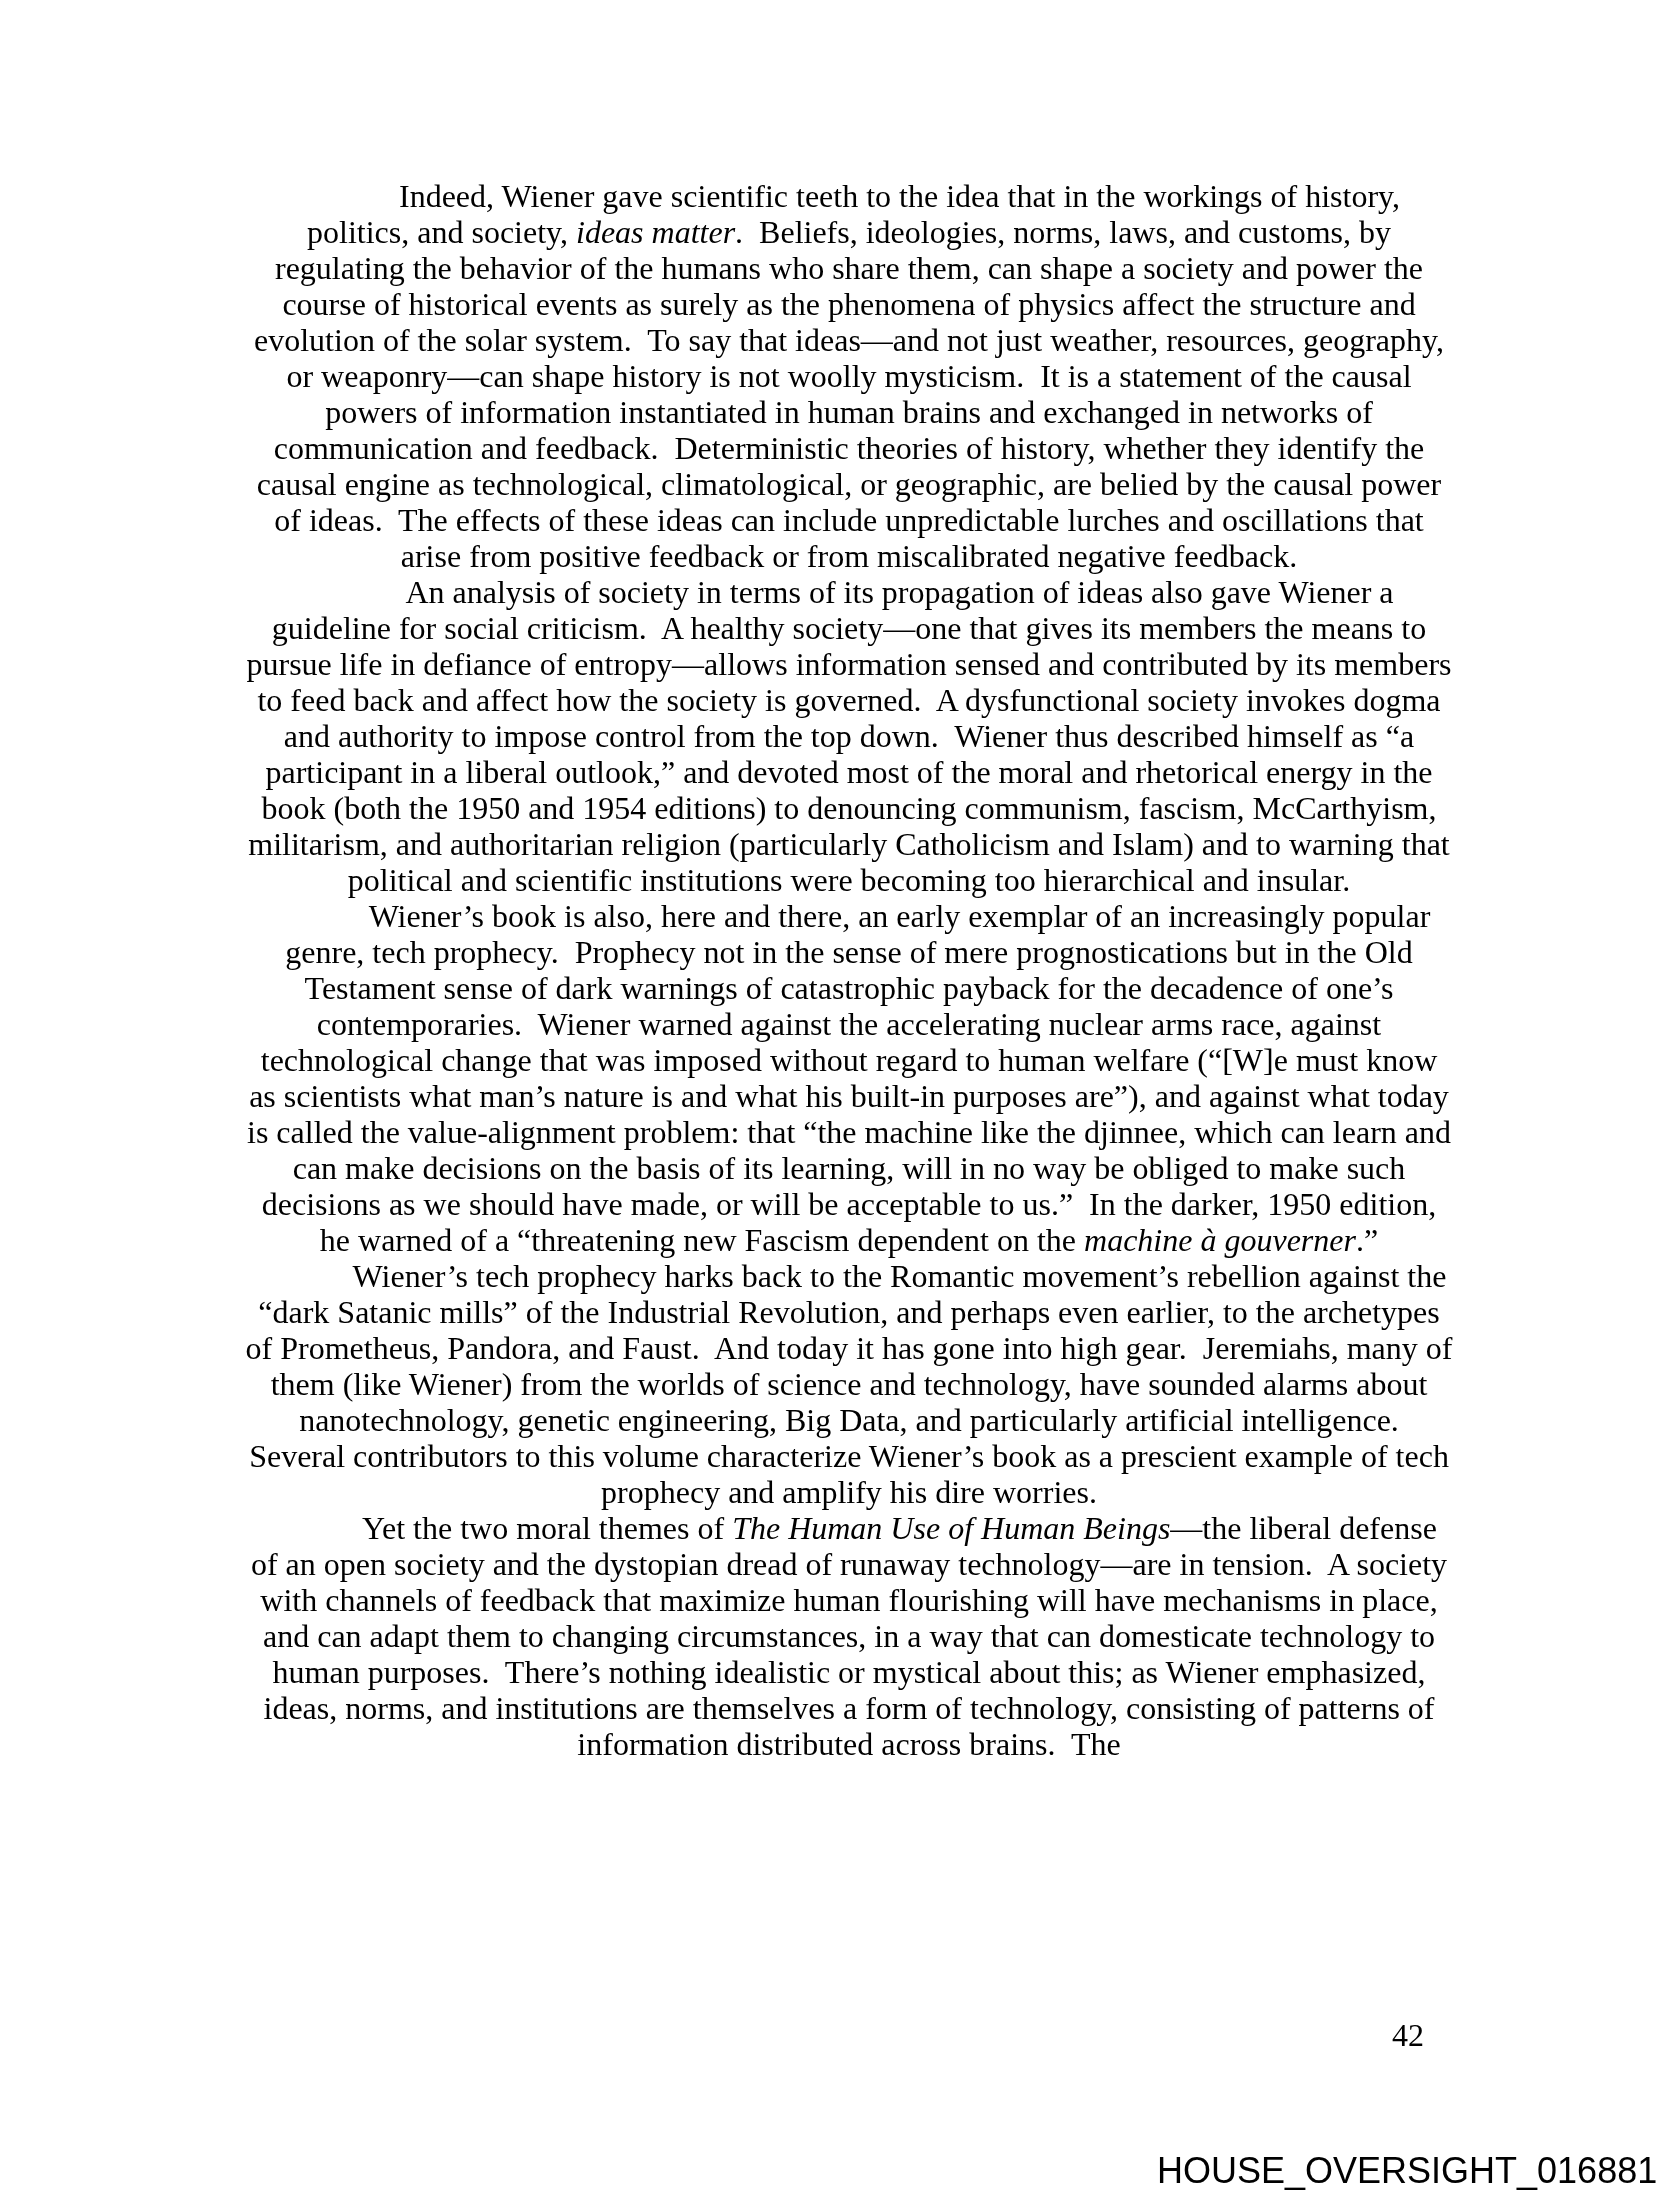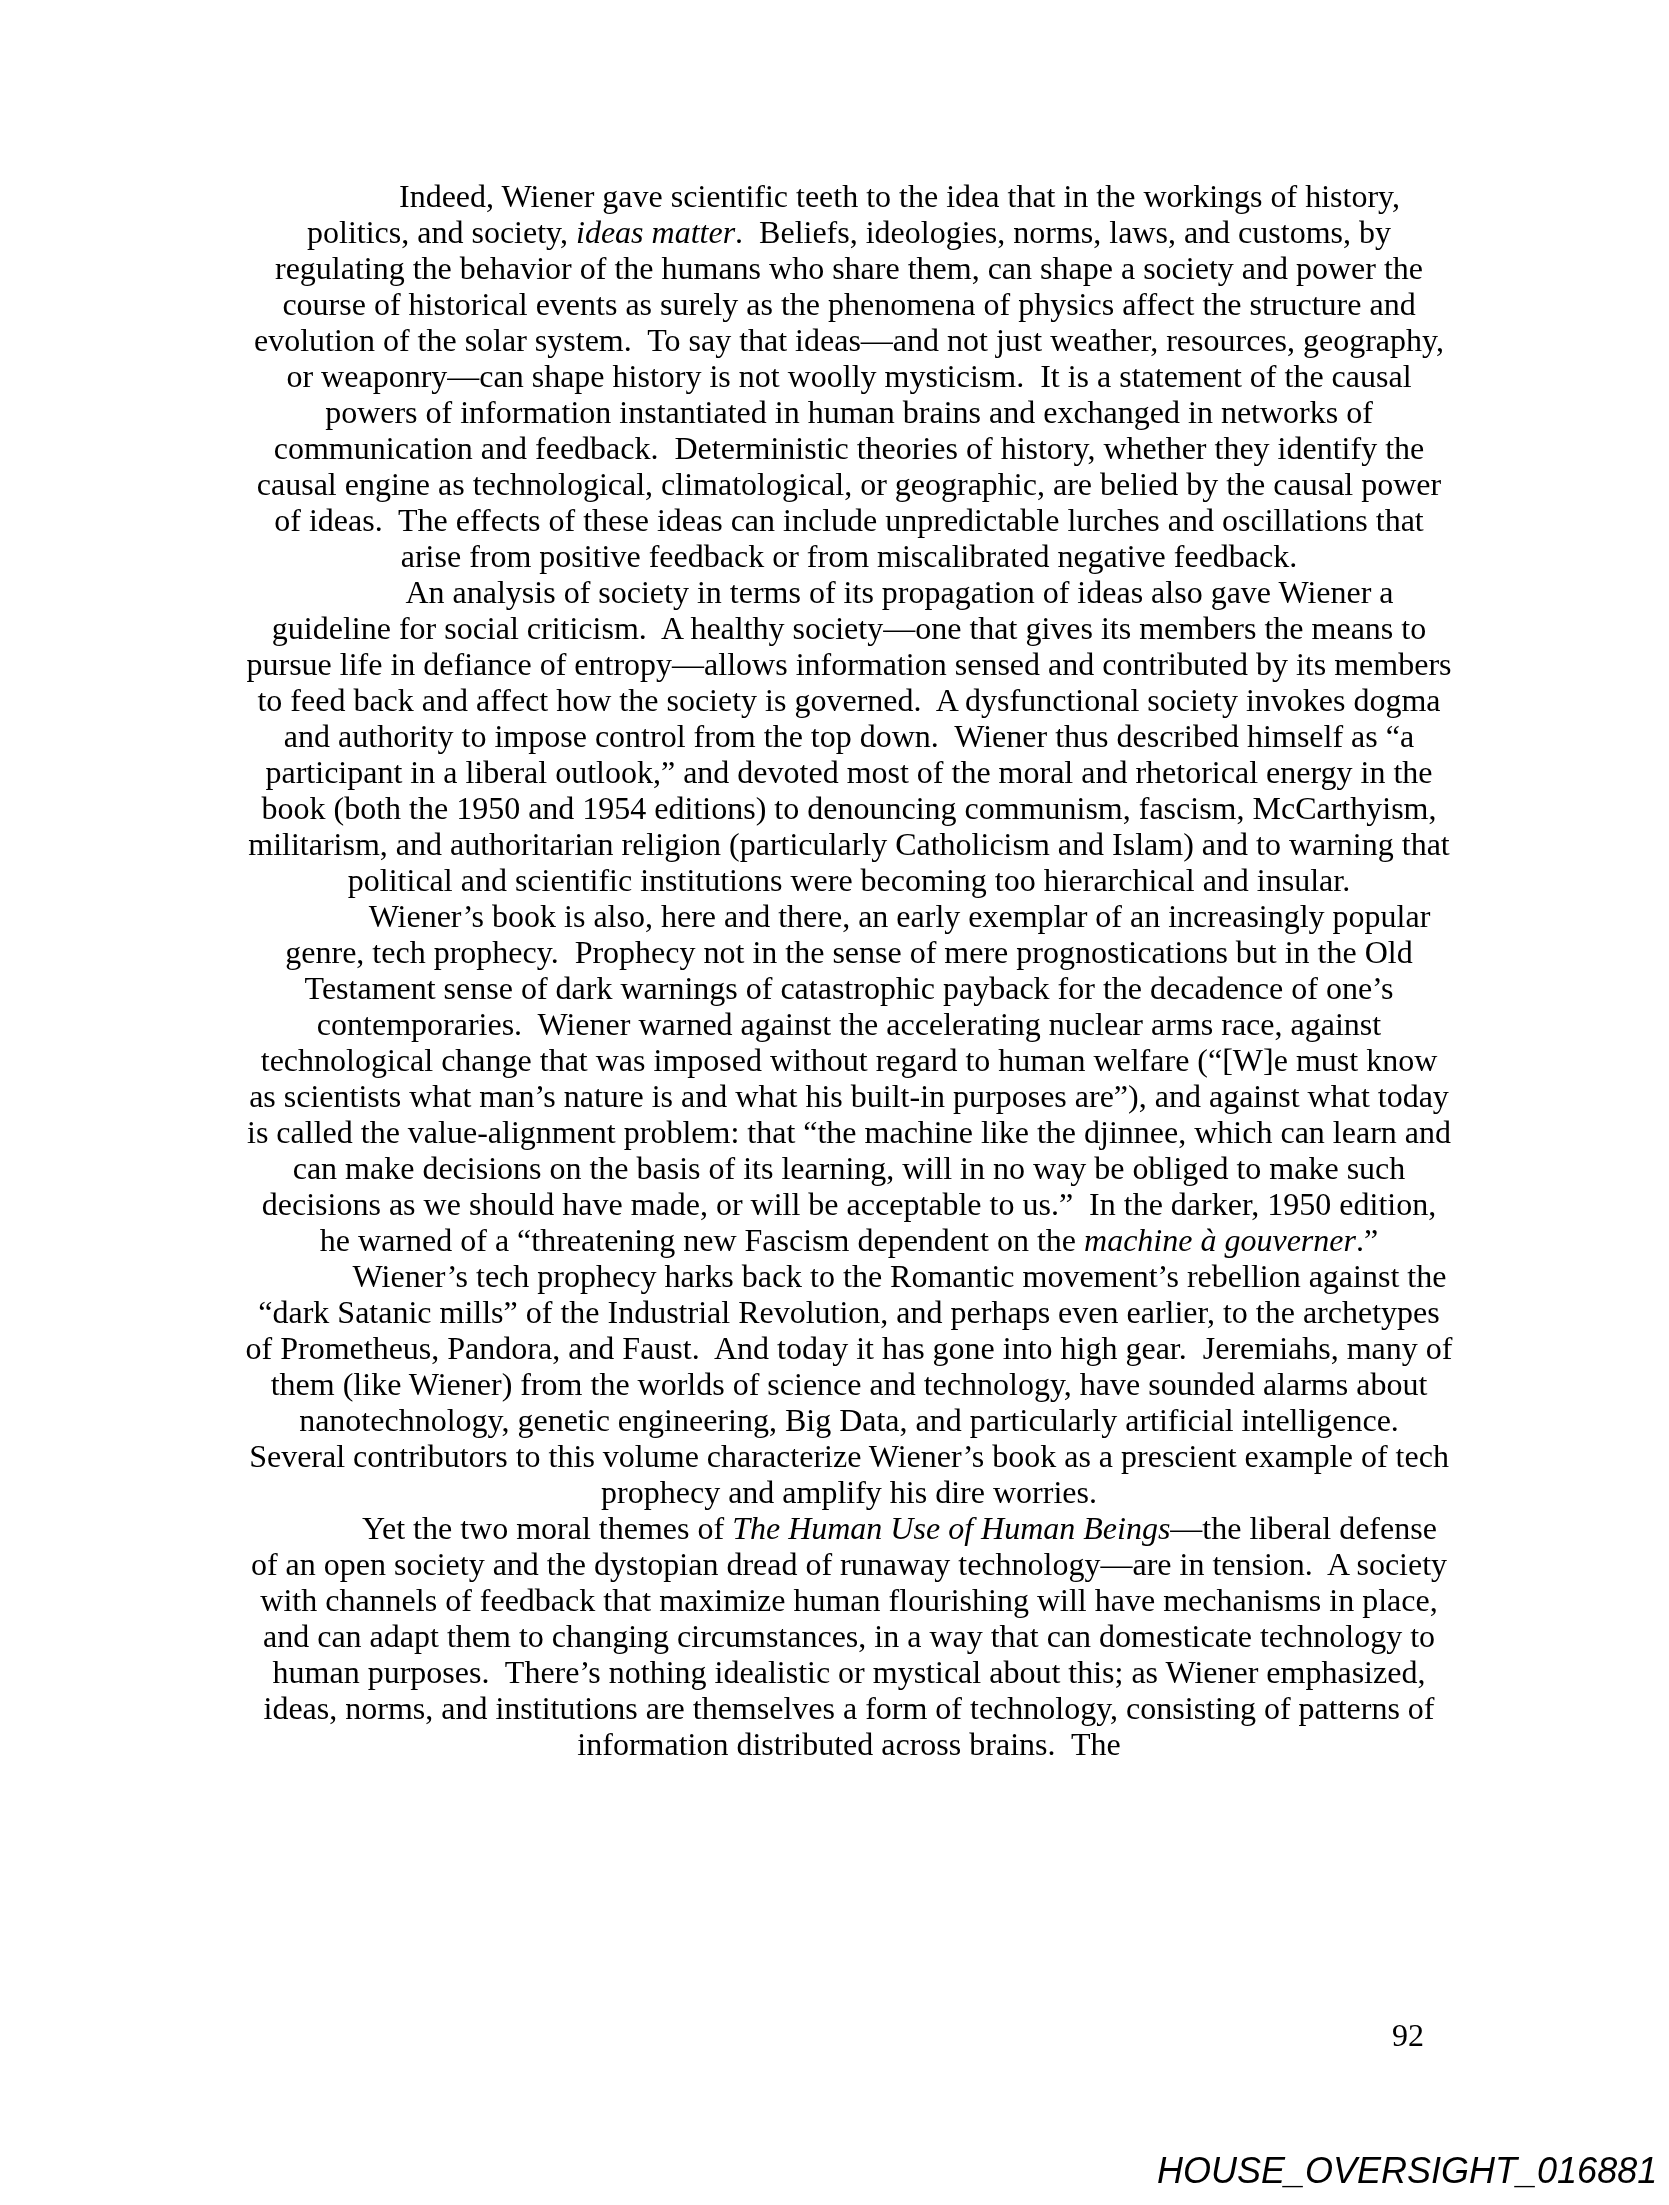--- a/index.html
+++ b/index.html
@@ -37,30 +37,29 @@
     line-height: 36px;
   }
   .watermark {
     position: absolute;
     right: 11.8px;
     top: 2152px;
     font-family: "Liberation Sans", sans-serif;
     font-size: 36px;
     line-height: 38px;
     white-space: nowrap;
-    font-style: italic;
   }
 </style>
 </head>
 <body>
 
 <div class="page">
   <div class="document-body">
       <p class="para"><span>Indeed, Wiener gave scientific teeth to the idea that in the workings of history, politics, and society, </span><em>ideas matter</em><span>.  Beliefs, ideologies, norms, laws, and customs, by regulating the behavior of the humans who share them, can shape a society and power the course of historical events as surely as the phenomena of physics affect the structure and evolution of the solar system.  To say that ideas—and not just weather, resources, geography, or weaponry—can shape history is not woolly mysticism.  It is a statement of the causal powers of information instantiated in human brains and exchanged in networks of communication and feedback.  Deterministic theories of history, whether they identify the causal engine as technological, climatological, or geographic, are belied by the causal power of ideas.  The effects of these ideas can include unpredictable lurches and oscillations that arise from positive feedback or from miscalibrated negative feedback.</span></p>
       <p class="para"><span>An analysis of society in terms of its propagation of ideas also gave Wiener a guideline for social criticism.  A healthy society—one that gives its members the means to pursue life in defiance of entropy—allows information sensed and contributed by its members to feed back and affect how the society is governed.  A dysfunctional society invokes dogma and authority to impose control from the top down.  Wiener thus described himself as “a participant in a liberal outlook,” and devoted most of the moral and rhetorical energy in the book (both the 1950 and 1954 editions) to denouncing communism, fascism, McCarthyism, militarism, and authoritarian religion (particularly Catholicism and Islam) and to warning that political and scientific institutions were becoming too hierarchical and insular.</span></p>
       <p class="para"><span>Wiener’s book is also, here and there, an early exemplar of an increasingly popular genre, tech prophecy.  Prophecy not in the sense of mere prognostications but in the Old Testament sense of dark warnings of catastrophic payback for the decadence of one’s contemporaries.  Wiener warned against the accelerating nuclear arms race, against technological change that was imposed without regard to human welfare (“[W]e must know as scientists what man’s nature is and what his built-in purposes are”), and against what today is called the value-alignment problem: that “the machine like the djinnee, which can learn and can make decisions on the basis of its learning, will in no way be obliged to make such decisions as we should have made, or will be acceptable to us.”  In the darker, 1950 edition, he warned of a “threatening new Fascism dependent on the </span><em>machine à gouverner</em><span>.”</span></p>
       <p class="para"><span>Wiener’s tech prophecy harks back to the Romantic movement’s rebellion against the “dark Satanic mills” of the Industrial Revolution, and perhaps even earlier, to the archetypes of Prometheus, Pandora, and Faust.  And today it has gone into high gear.  Jeremiahs, many of them (like Wiener) from the worlds of science and technology, have sounded alarms about nanotechnology, genetic engineering, Big Data, and particularly artificial intelligence.  Several contributors to this volume characterize Wiener’s book as a prescient example of tech prophecy and amplify his dire worries.</span></p>
       <p class="para"><span>Yet the two moral themes of </span><em>The Human Use of Human Beings</em><span>—the liberal defense of an open society and the dystopian dread of runaway technology—are in tension.  A society with channels of feedback that maximize human flourishing will have mechanisms in place, and can adapt them to changing circumstances, in a way that can domesticate technology to human purposes.  There’s nothing idealistic or mystical about this; as Wiener emphasized, ideas, norms, and institutions are themselves a form of technology, consisting of patterns of information distributed across brains.  The</span></p>
     </div>
-  <div class="page-number">92</div>
+  <div class="page-number">42</div>
   <div class="watermark">HOUSE_OVERSIGHT_016881</div>
 </div>
 
 
 </body></html>

